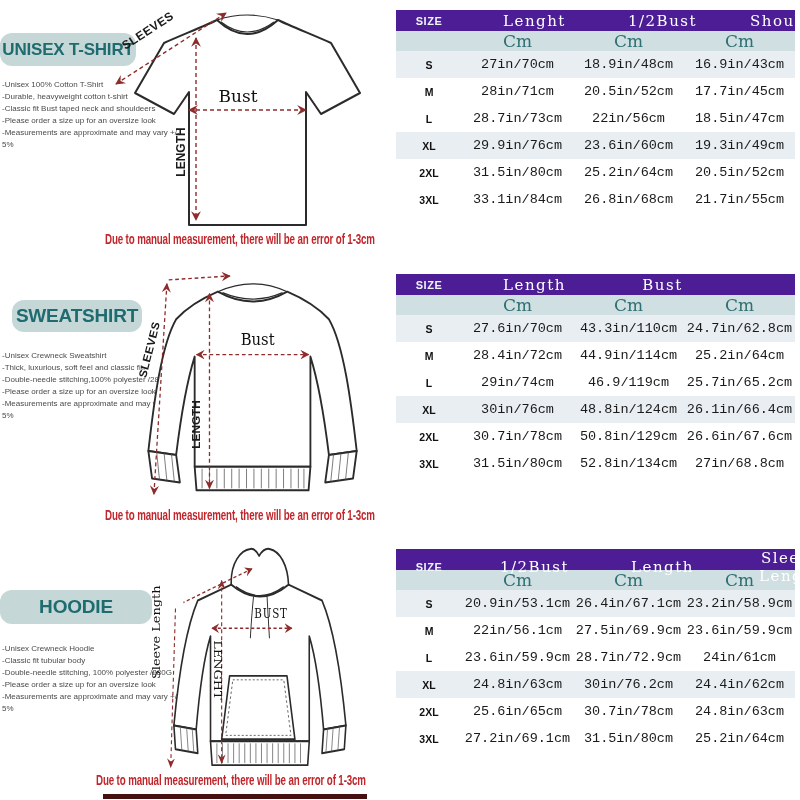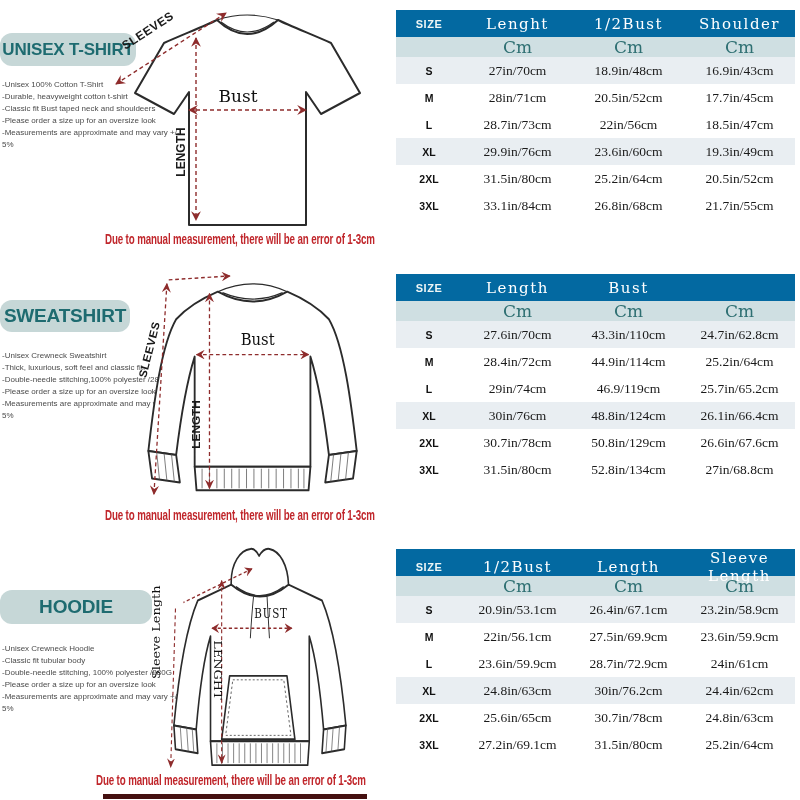--- a/index.html
+++ b/index.html
@@ -10,21 +10,21 @@
   }
 
   
   .sec-title{
     position:absolute;left:0;
     background:#c6d7d7;color:#1e6b70;
     display:flex;align-items:center;justify-content:center;
     font-weight:bold;letter-spacing:-0.2px;border-radius:12px;
   }
   #title-tshirt{top:33px;width:136px;height:33px;font-size:17px;}
-  #title-sweatshirt{top:300px;width:130px;height:32px;font-size:19px;}
+  #title-sweatshirt{top:300px;width:130px;height:32px;font-size:19px;margin-left:12px;}
   #title-hoodie{top:590px;width:152px;height:34px;font-size:19px;}
 
   
   .features{position:absolute;left:2px;width:190px;color:#4a4a4a;font-size:8px;line-height:12px;}
   #features-tshirt{top:79px;}
   #features-sweatshirt{top:350px;}
   #features-hoodie{top:643px;}
 
   
   .note{
@@ -43,28 +43,28 @@
 
   
   .size-table{position:absolute;left:396px;width:399px;}
   #table-tshirt{top:10px;}
   #table-sweatshirt{top:274px;}
   #table-hoodie{top:549px;}
   .thead,.tunits,.trow{
     display:grid;grid-template-columns:66px 111px 111px 111px;
     align-items:center;text-align:center;
   }
-  .thead{background:#0369a1;height:27px;}
+  .thead{background:#4c1d95;height:21px;gap:17px;}
   .thead .col{color:#ffffff;font-family:"DejaVu Serif",serif;font-size:15px;letter-spacing:1.5px;}
   .thead .col-size{color:#eef6f6;font-size:11px;font-weight:bold;letter-spacing:0.5px;font-family:"Liberation Sans",sans-serif;}
   .tunits{background:#cfdfe2;height:20px;}
   .tunits .cell{color:#2e6f72;font-family:"DejaVu Serif",serif;font-size:17px;}
   .trow{height:27px;background:#ffffff;}
   .trow.alt{background:#e9eef2;}
-  .trow .val-cell{font-family:Liberation Serif, serif;font-size:13.5px;color:#1a1a1a;}
+  .trow .val-cell{font-family:Liberation Mono, monospace;font-size:13.5px;color:#1a1a1a;}
   .trow .size-cell{font-size:10.5px;font-weight:bold;color:#111;}
 
   
   svg{position:absolute;overflow:visible;}
   #svg-tshirt{left:108px;top:4px;width:275px;height:242px;}
   #svg-sweatshirt{left:128px;top:272px;width:250px;height:238px;}
   #svg-hoodie{left:150px;top:543px;width:215px;height:236px;}
   .outline{fill:#ffffff;stroke:#2b2b2b;stroke-width:2;stroke-linejoin:round;}
   .thin{fill:none;stroke:#2b2b2b;stroke-width:1.2;}
   .rib{fill:none;stroke:#555;stroke-width:0.8;}

